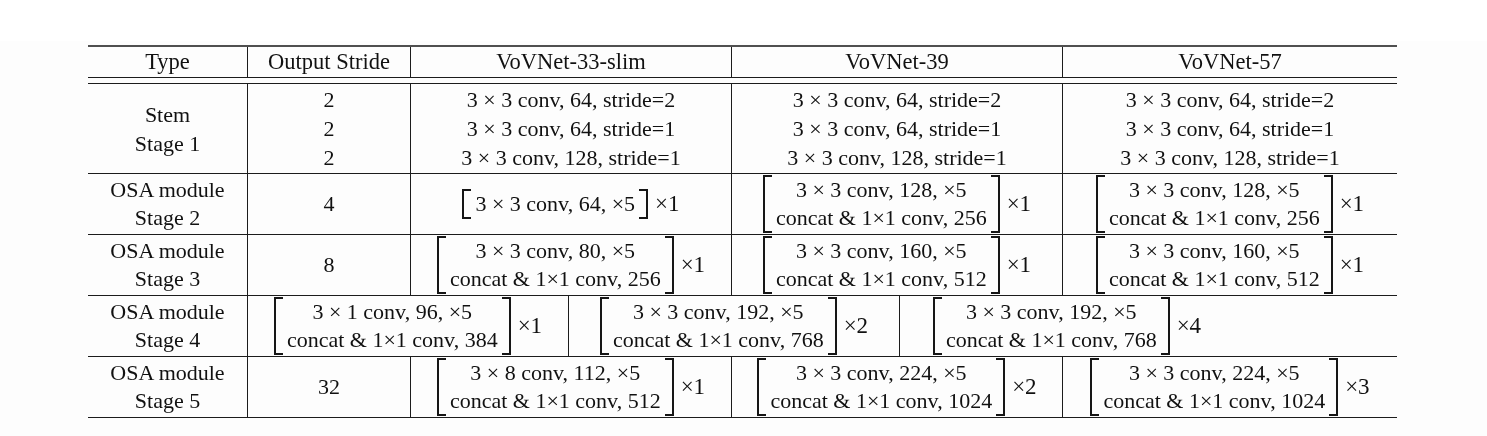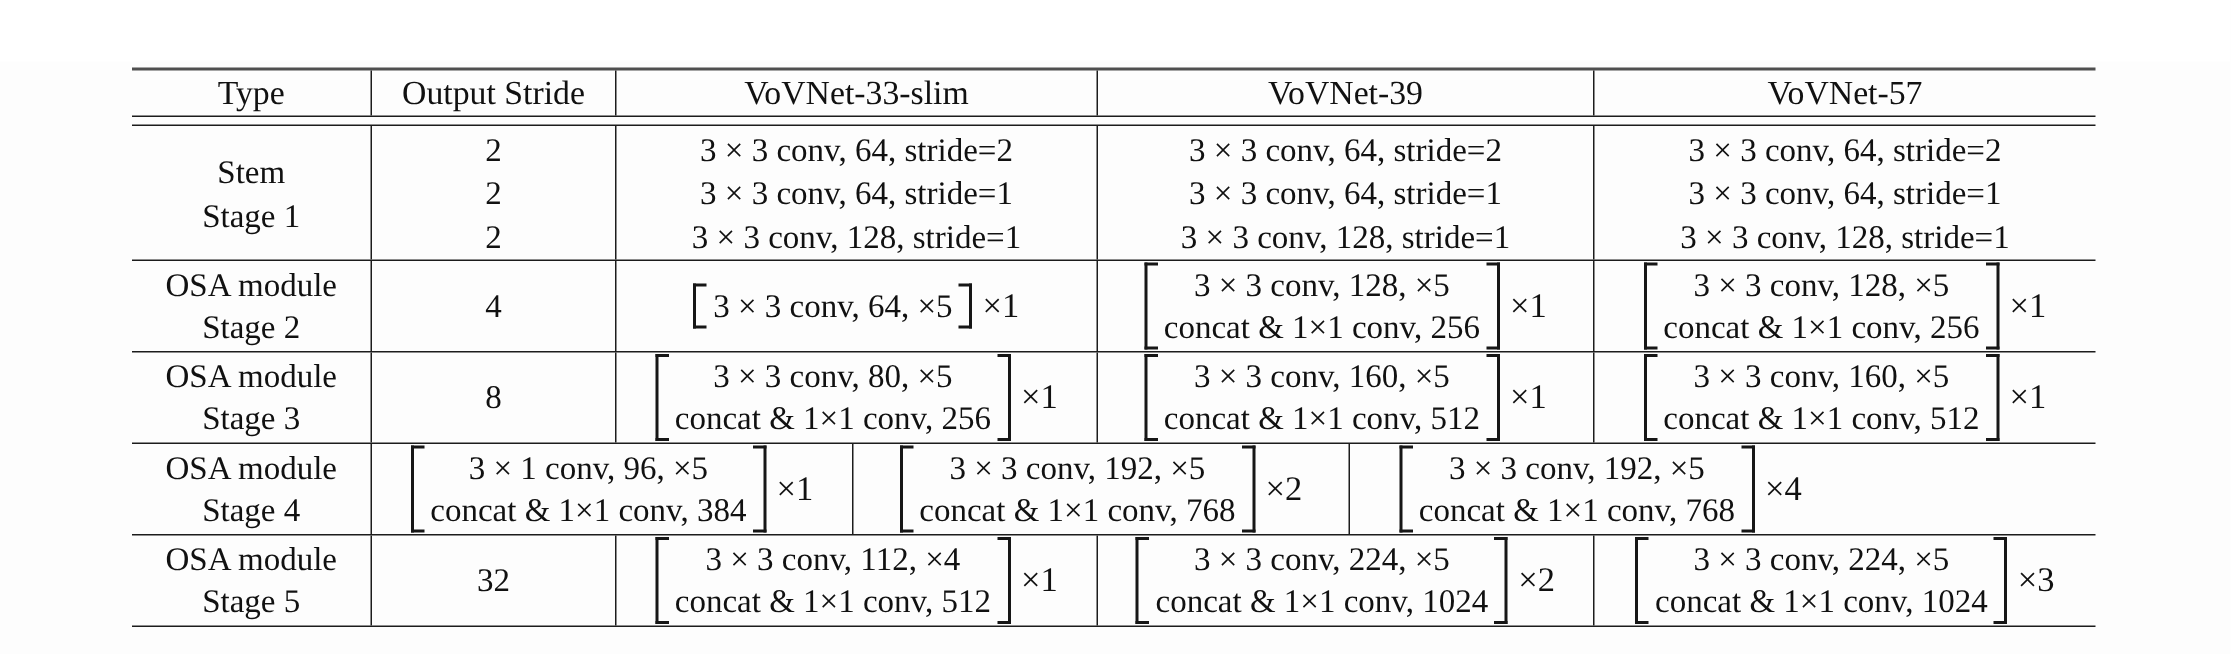--- a/index.html
+++ b/index.html
@@ -208,21 +208,21 @@
     <div class="row stage-row">
       <div class="cell c0">
         <div>OSA module</div>
         <div>Stage 5</div>
       </div>
       <div class="cell c1">
         <div>32</div>
       </div>
       <div class="cell c2 osa">
         <div class="bbox">
-          <div>3 × 3 conv, 112, ×4</div>
+          <div>3 × 8 conv, 112, ×5</div>
           <div>concat &amp; 1×1 conv, 512</div>
         </div>
         <div class="mult">×1</div>
       </div>
       <div class="cell c3 osa">
         <div class="bbox">
           <div>3 × 3 conv, 224, ×5</div>
           <div>concat &amp; 1×1 conv, 1024</div>
         </div>
         <div class="mult">×2</div>

